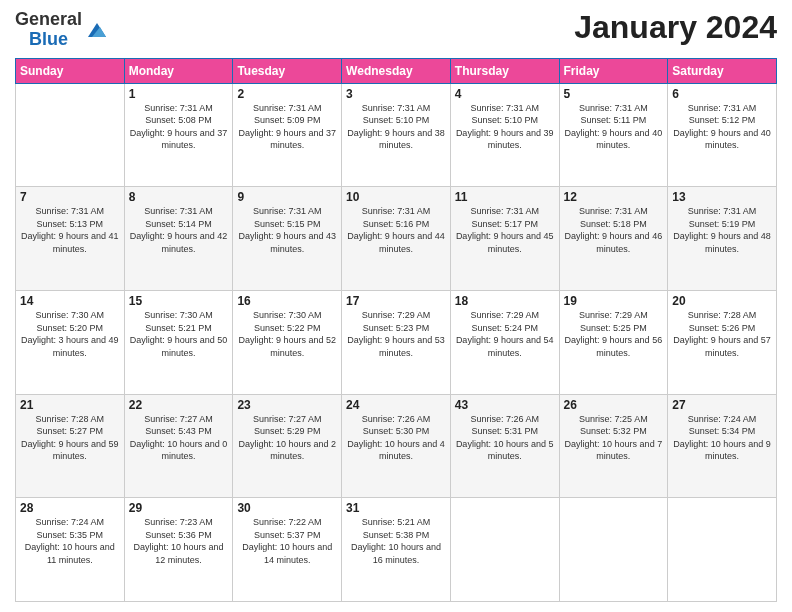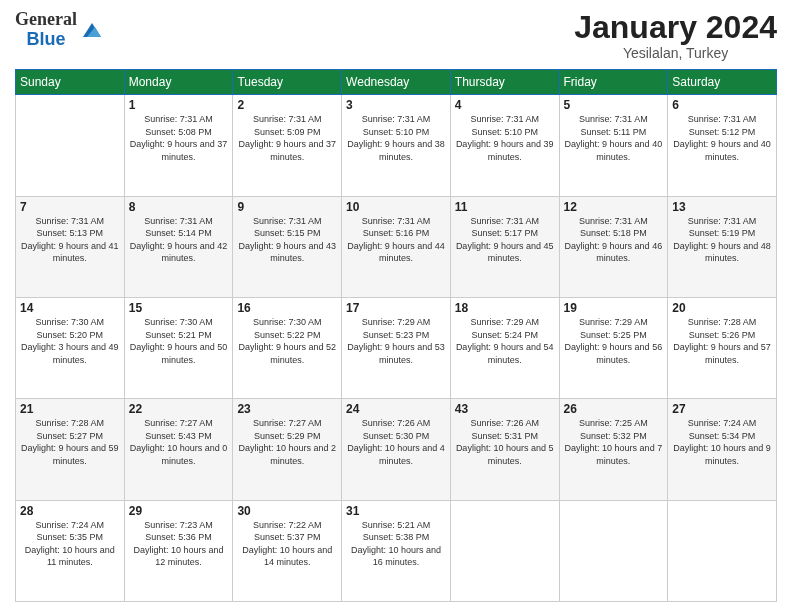--- a/index.html
+++ b/index.html
@@ -29,21 +29,20 @@
     }
     .logo-text {
       display: flex;
       flex-direction: column;
       line-height: 1.1;
     }
     .logo-general {
       font-size: 18px;
       font-weight: bold;
       color: #333;
-      font-family: Liberation Serif, serif;
     }
     .logo-blue {
       font-size: 18px;
       font-weight: bold;
       color: #1a6bb5;
       text-align: center;
     }
     .logo-icon {
       width: 22px;
       height: 22px;
@@ -63,24 +62,24 @@
       color: #555;
     }
     .calendar {
       flex: 1;
       border: 1px solid #ccc;
       border-collapse: collapse;
       width: 100%;
       table-layout: fixed;
     }
     .calendar th {
-      background: #15803d;
+      background: #ec4899;
       color: #fff;
       font-size: 12px;
-      font-weight: normal;
+      font-weight: bold;
       padding: 5px 4px;
       text-align: left;
       border: 1px solid #1a6bb5;
     }
     .calendar td {
       border: 1px solid #ccc;
       vertical-align: top;
       padding: 3px 4px;
       font-size: 9.5px;
       color: #333;
@@ -117,21 +116,20 @@
         <span class="logo-general">General</span>
         <span class="logo-blue">Blue</span>
       </div>
       <svg class="logo-icon" viewBox="0 0 22 22" xmlns="http://www.w3.org/2000/svg">
         <polygon points="2,18 11,4 20,18" fill="#1a6bb5"></polygon>
         <polygon points="6,18 14,8 20,18" fill="#4a9fd4"></polygon>
       </svg>
     </div>
     <div class="title-section">
       <div class="month-year">January 2024</div>
-      <div class="location">Yesilalan, Turkey</div>
     </div>
   </div>
 
   <table class="calendar">
     <thead>
       <tr>
         <th>Sunday</th>
         <th>Monday</th>
         <th>Tuesday</th>
         <th>Wednesday</th>

